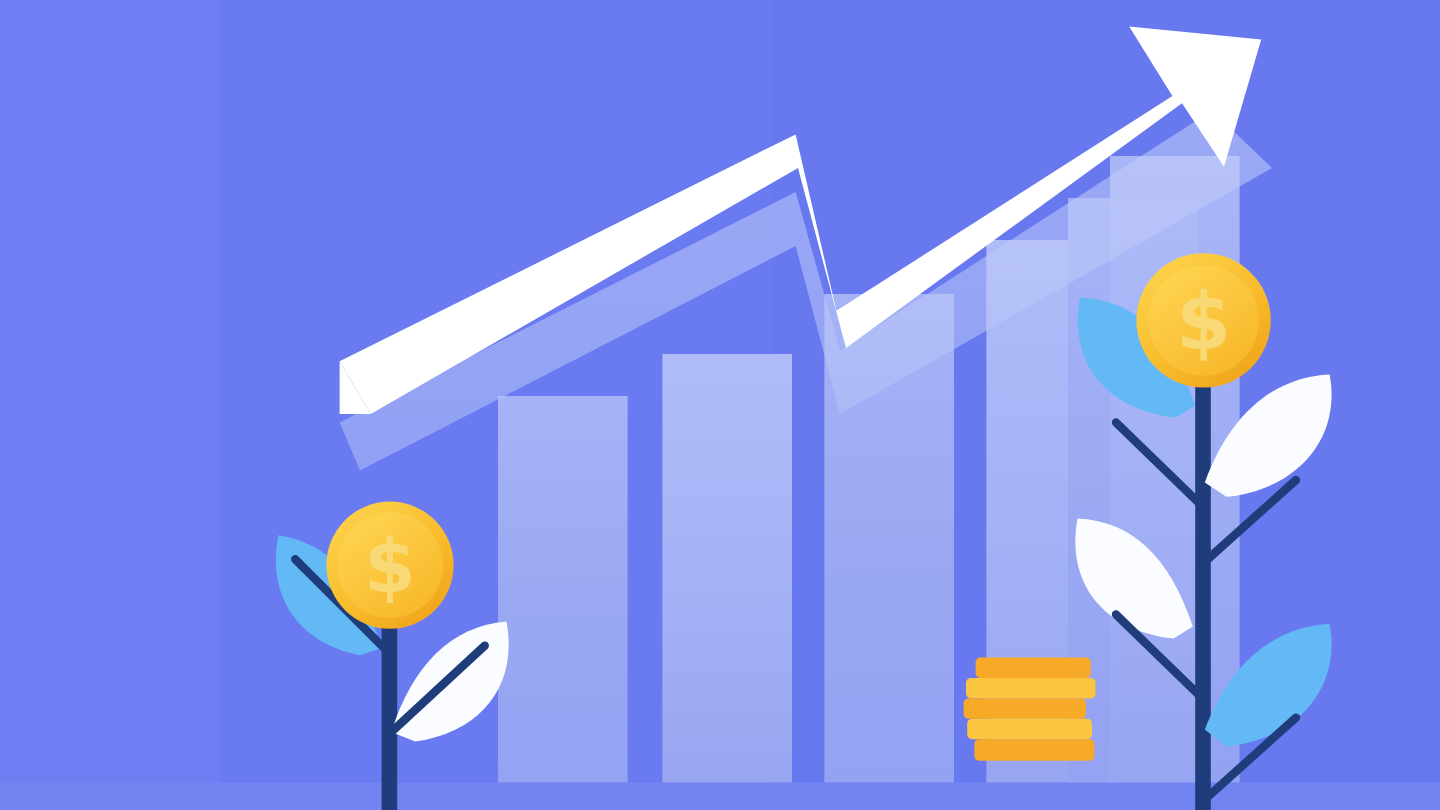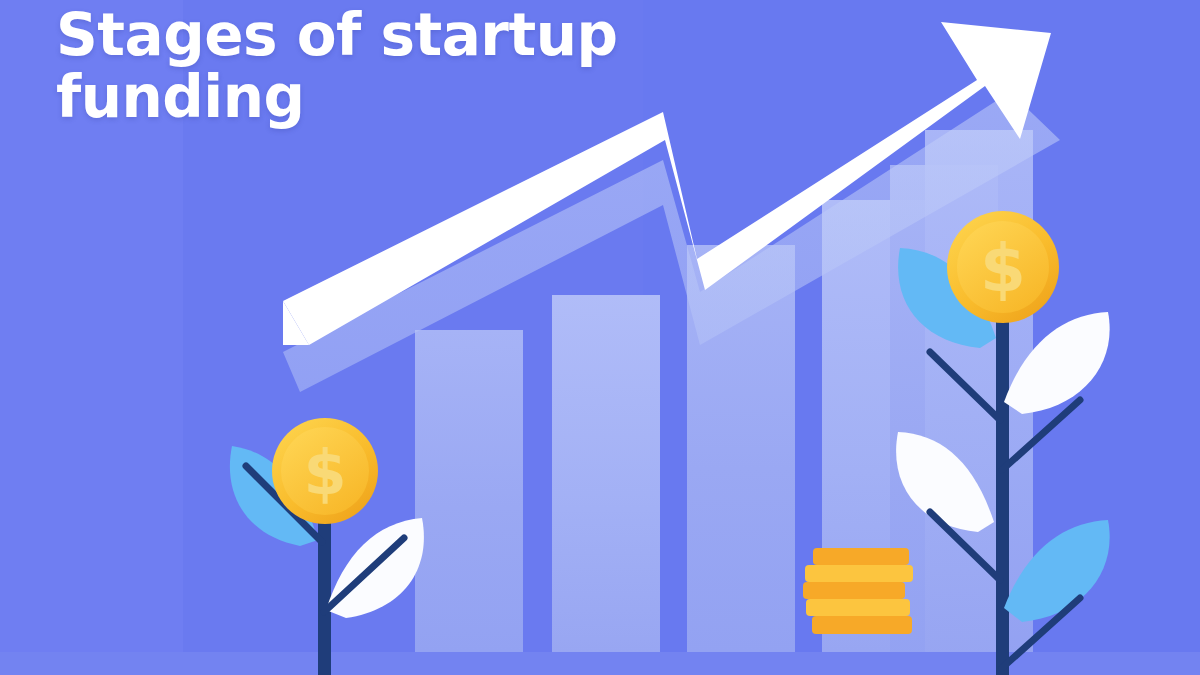--- a/index.html
+++ b/index.html
@@ -155,16 +155,14 @@
         </g>
         <g>
           <circle cx="1003" cy="267" r="56" fill="url(#coinGrad)"></circle>
           <circle cx="1003" cy="267" r="46" fill="url(#coinFace)"></circle>
           <text x="1003" y="268" text-anchor="middle" dominant-baseline="central" font-family="DejaVu Sans, Liberation Sans, sans-serif" font-size="66" font-weight="700" fill="#f9d976">$</text>
         </g>
       </g>
     </svg>
   </div>
 
-  <h1 id="title">Stages of startup
-funding</h1>
 
 </div>
 
 </body></html>

